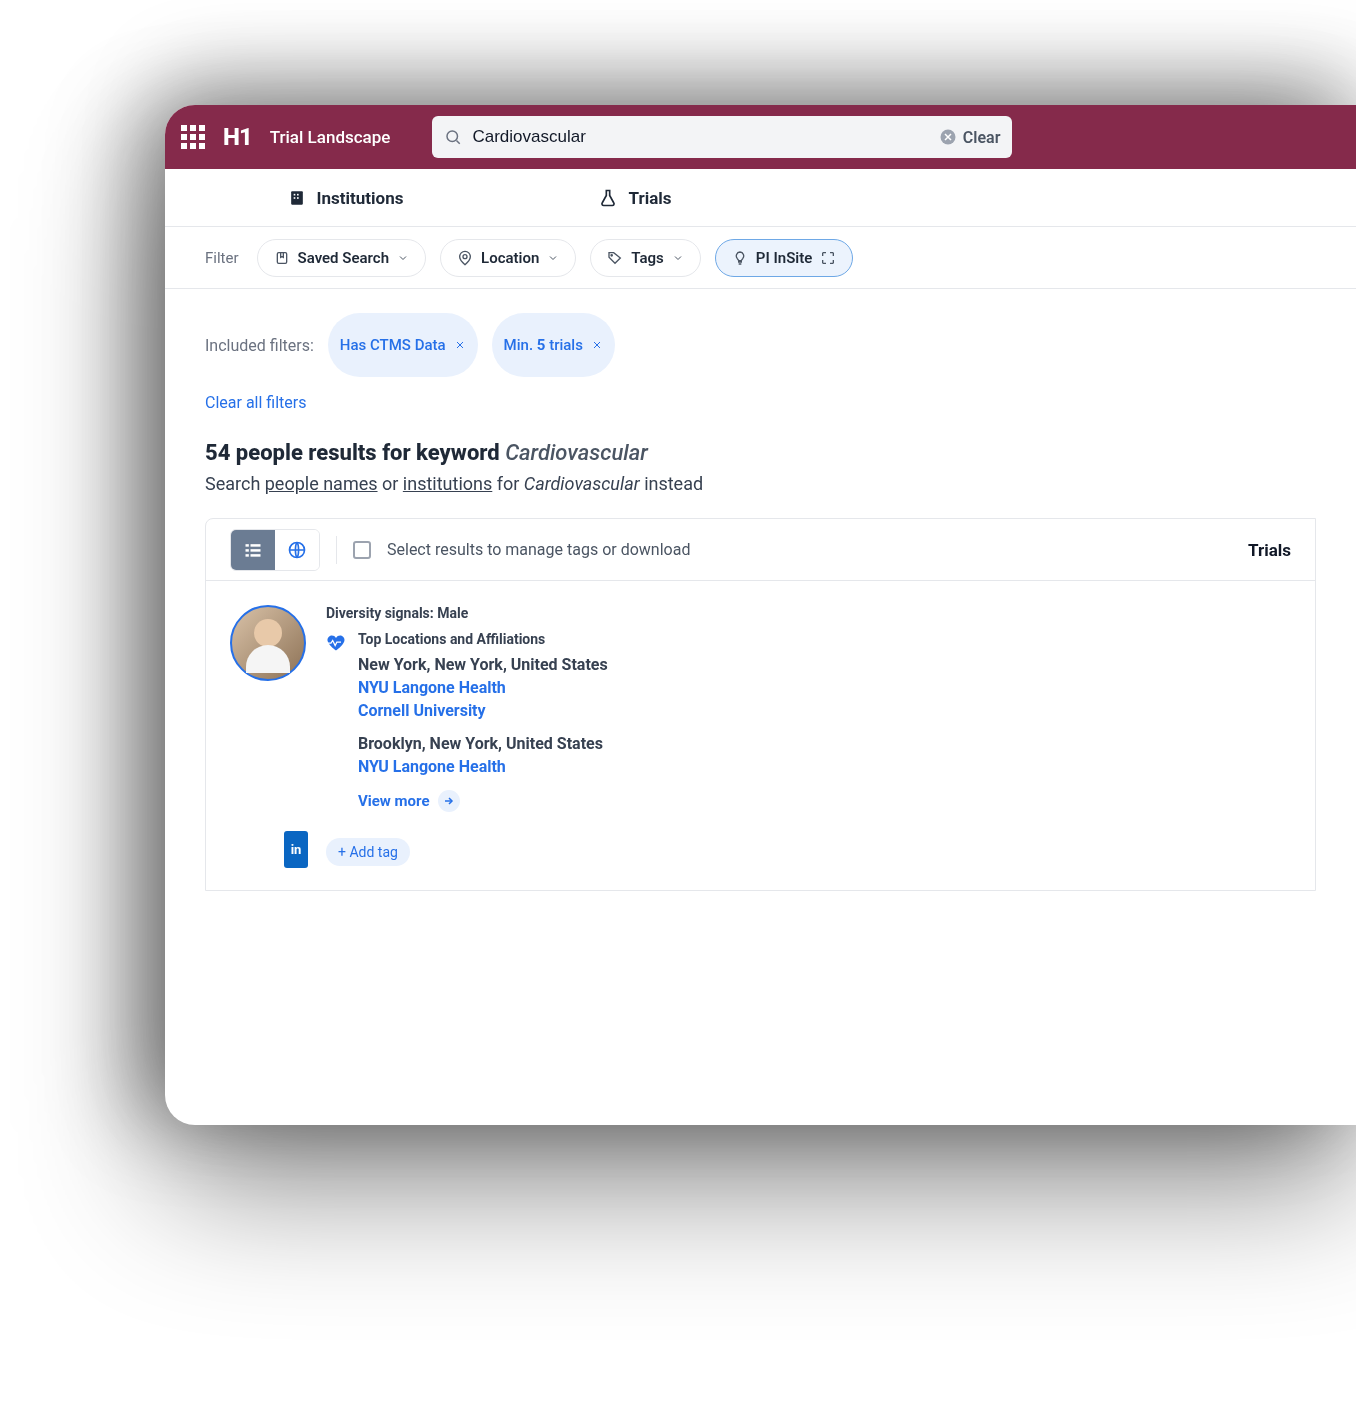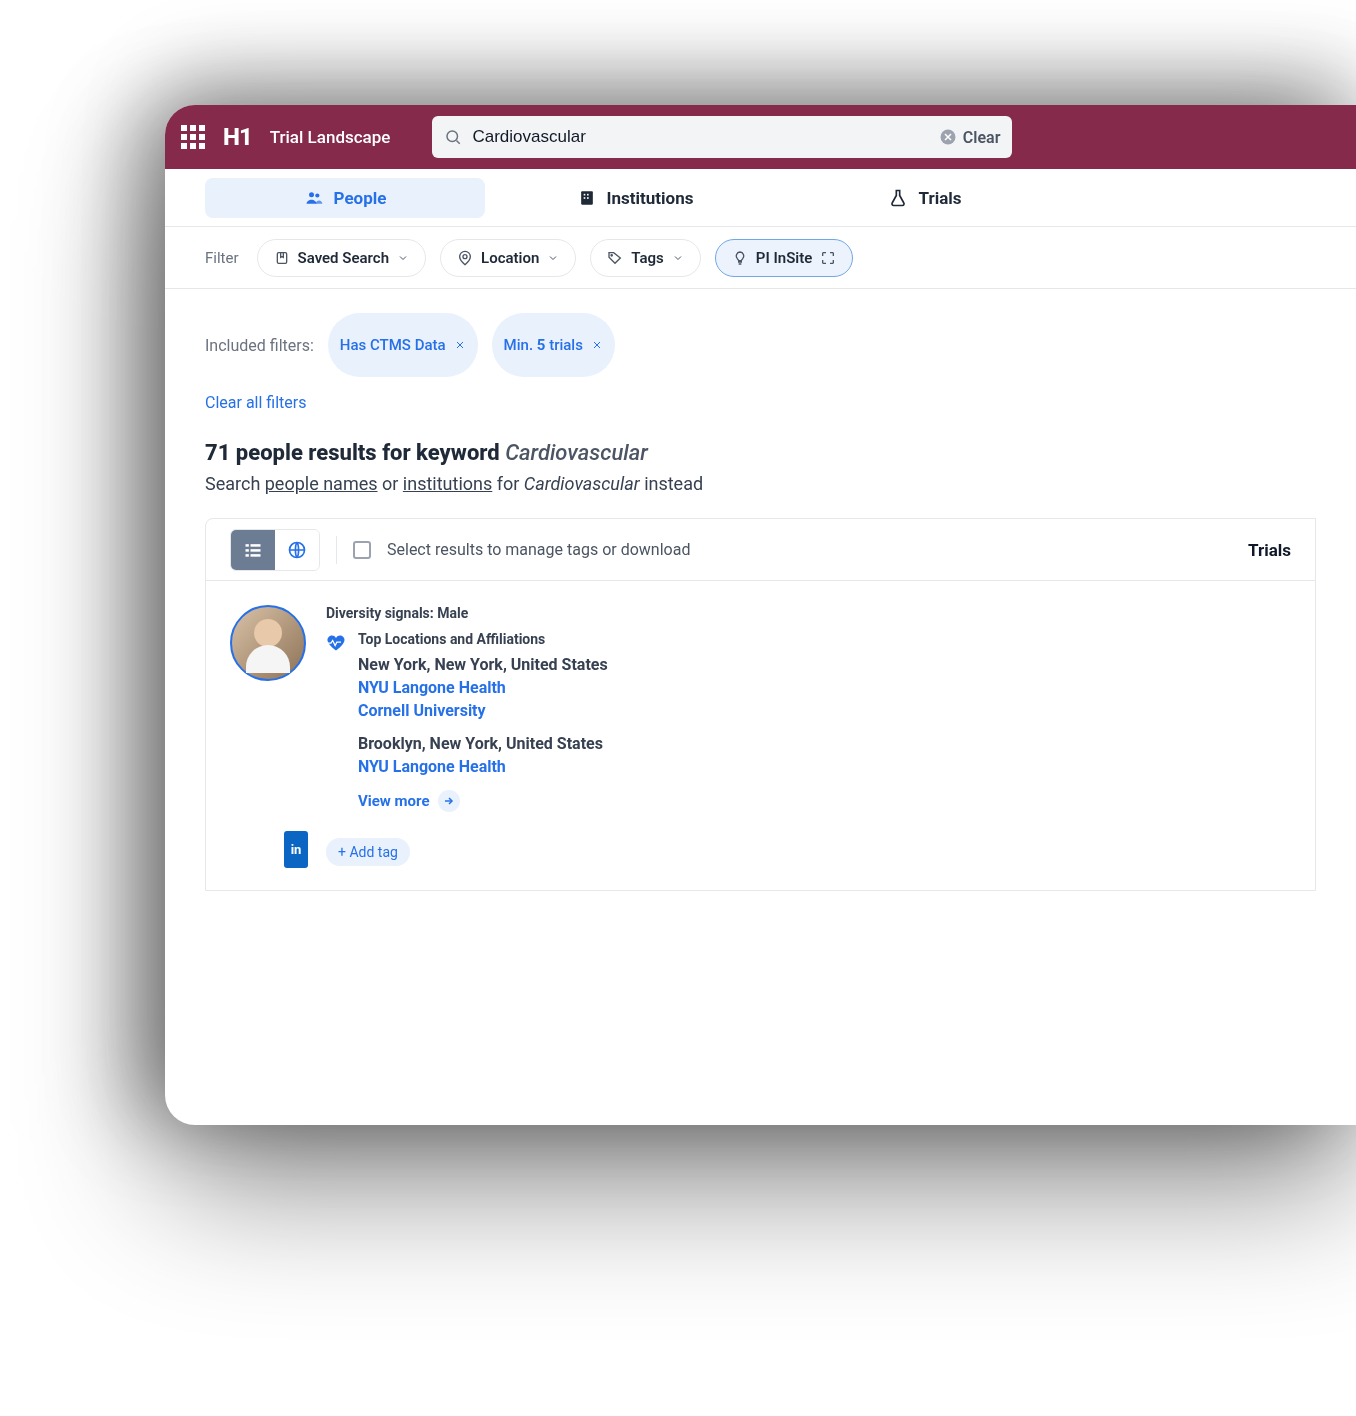--- a/index.html
+++ b/index.html
@@ -105,29 +105,20 @@
         <svg viewBox="0 0 24 24" fill="#9ca3af">
             <circle cx="12" cy="12" r="10"></circle>
             <path d="M8 8l8 8M16 8l-8 8" stroke="#fff" stroke-width="2"></path>
           </svg>
         <span>Clear</span>
       </div>
     </div>
   </div>
 
   <div class="tabs">
-    <div class="tab active">
-      <svg viewBox="0 0 24 24" fill="#2670e8">
-          <circle cx="9" cy="8" r="3"></circle>
-          <circle cx="16" cy="9" r="2.5"></circle>
-          <path d="M3 19c0-3 3-5 6-5s6 2 6 5H3z"></path>
-          <path d="M14 19c0-2 2-4 4-4s4 2 4 4h-8z" opacity="0.7"></path>
-        </svg>
-      <span>People</span>
-    </div>
     <div class="tab">
       <svg viewBox="0 0 24 24" fill="#1f2937">
           <rect x="5" y="4" width="14" height="16" rx="1"></rect>
           <rect x="8" y="7" width="2" height="2" fill="#fff"></rect>
           <rect x="12" y="7" width="2" height="2" fill="#fff"></rect>
           <rect x="8" y="11" width="2" height="2" fill="#fff"></rect>
           <rect x="12" y="11" width="2" height="2" fill="#fff"></rect>
         </svg>
       <span>Institutions</span>
     </div>
@@ -196,21 +187,21 @@
         <span><span>Min.</span> <b>5</b> <span>trials</span></span>
         <svg class="x" viewBox="0 0 24 24" stroke="#2670e8" stroke-width="2">
             <line x1="6" y1="6" x2="18" y2="18"></line>
             <line x1="6" y1="18" x2="18" y2="6"></line>
           </svg>
       </div>
     </div>
     <a class="clear-all">Clear all filters</a>
 
     <div class="results-heading">
-      <span>71</span> <span>people results for keyword</span> <span class="kw">Cardiovascular</span>
+      <span>54</span> <span>people results for keyword</span> <span class="kw">Cardiovascular</span>
     </div>
     <div class="suggest">
       <span>Search</span>
       <span class="u">people names</span>
       <span>or</span>
       <span class="u">institutions</span>
       <span>for</span>
       <span class="it">Cardiovascular</span>
       <span>instead</span>
     </div>

